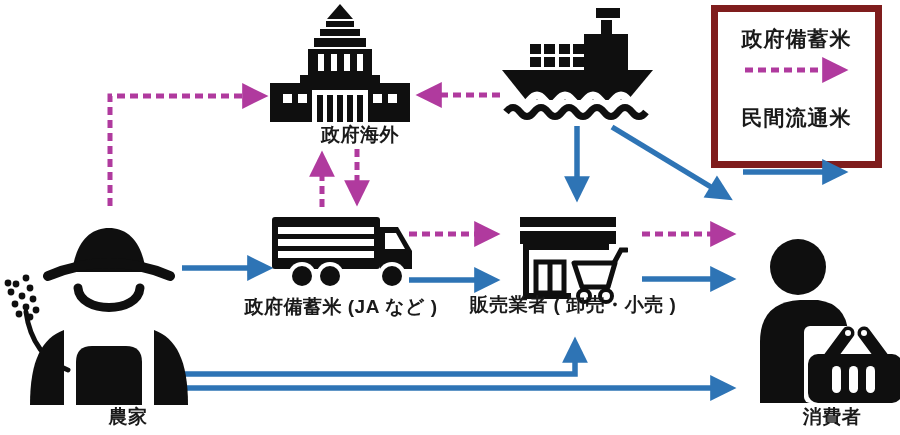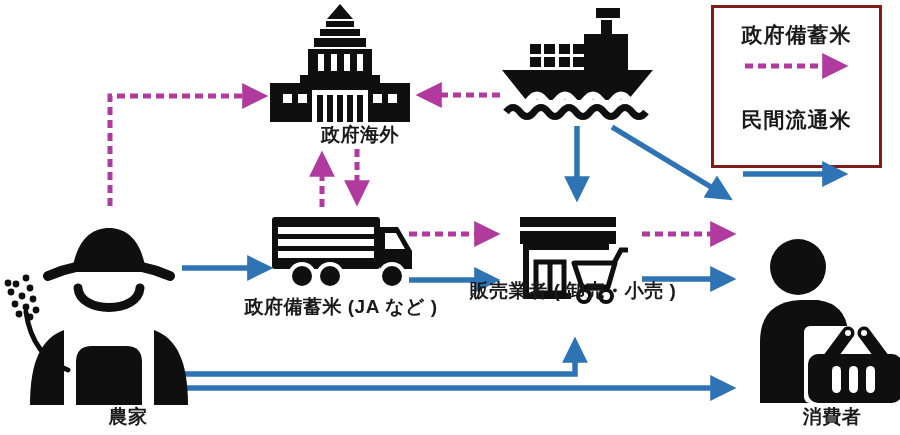--- a/index.html
+++ b/index.html
@@ -12,25 +12,25 @@
     position:absolute; transform:translateX(-50%);
     font-size:19px; font-weight:bold; color:#1a1a1a;
     white-space:nowrap; text-align:center; letter-spacing:0.5px;
   }
   
   .flow-m { stroke:#b03a9e; stroke-width:5; fill:none; stroke-dasharray:8 5; }
   .flow-b { stroke:#2e74b5; stroke-width:5.5; fill:none; }
   
   .legend {
     position:absolute; left:711px; top:5px; width:171px; height:163px;
-    border:3px solid #7f1d1d; background:#ffffff; box-sizing:border-box;
+    border:7px solid #7f1d1d; background:#ffffff; box-sizing:border-box;
     display:flex; flex-direction:column; align-items:center; padding-top:13px;
   }
   .legend-item { display:flex; flex-direction:column; align-items:center; }
-  .legend-item + .legend-item { margin-top:24px;gap:23px; }
+  .legend-item + .legend-item { margin-top:18px;gap:23px; }
   .legend-label { font-size:21px; font-weight:bold; color:#1a1a1a; white-space:nowrap; letter-spacing:1px; }
   .legend-item svg { display:block; margin-top:1px; }
   .icon { position:absolute; }
 </style>
 </head>
 <body>
 
 <div class="stage">
 
   <svg class="abs" style="left:0;top:0" width="900" height="435" viewBox="0 0 900 435">
@@ -163,21 +163,21 @@
     <circle cx="136" cy="122" r="3" fill="#ffffff"></circle>
     <circle cx="116" cy="95" r="3" fill="#ffffff"></circle>
     <rect x="60" y="116" width="94" height="49" rx="10"></rect>
     <rect x="84" y="128" width="9" height="27" rx="4.5" fill="#ffffff"></rect>
     <rect x="101" y="128" width="9" height="27" rx="4.5" fill="#ffffff"></rect>
     <rect x="118" y="128" width="9" height="27" rx="4.5" fill="#ffffff"></rect>
   </svg>
 
   <div class="node-label" style="left:360px;top:122px">政府海外</div>
   <div class="node-label" style="left:341px;top:294px">政府備蓄米 (JA など )</div>
-  <div class="node-label" style="left:573px;top:278px">販売業者 ( 卸売・小売 )</div>
+  <div class="node-label" style="left:573px;top:292px">販売業者 ( 卸売・小売 )</div>
   <div class="node-label" style="left:128px;top:404px">農家</div>
   <div class="node-label" style="left:832px;top:404px">消費者</div>
 
   <div class="legend">
     <div class="legend-item">
       <div class="legend-label">政府備蓄米</div>
       <svg width="112" height="32" viewBox="0 0 112 32">
         <line x1="4" y1="16" x2="82" y2="16" class="flow-m" marker-end="url(#ah-m)"></line>
       </svg>
     </div>

